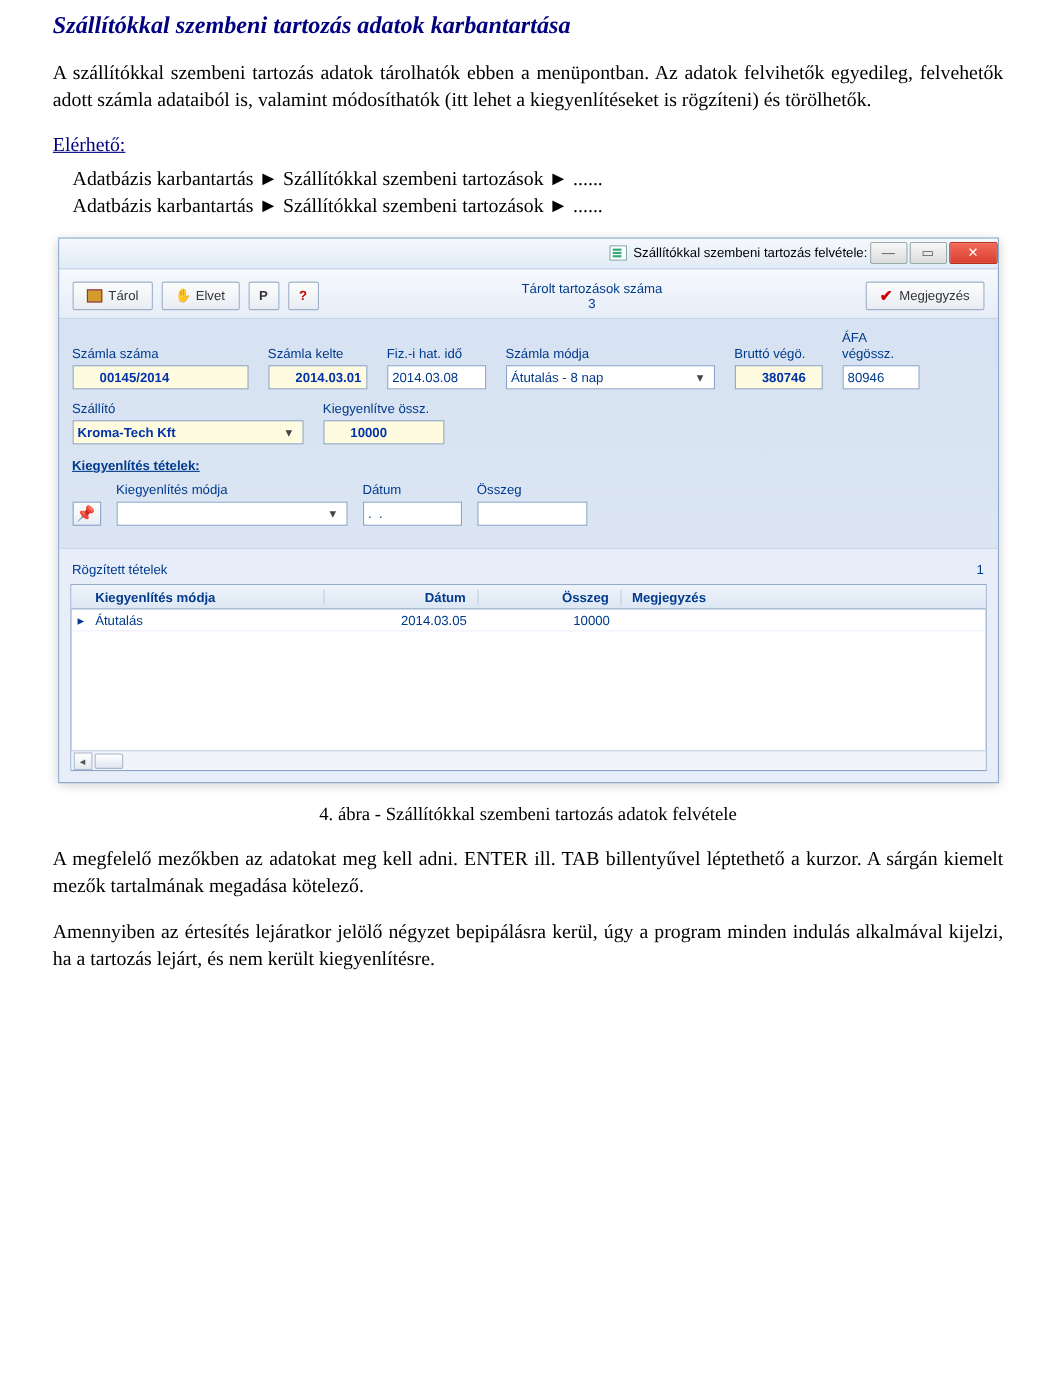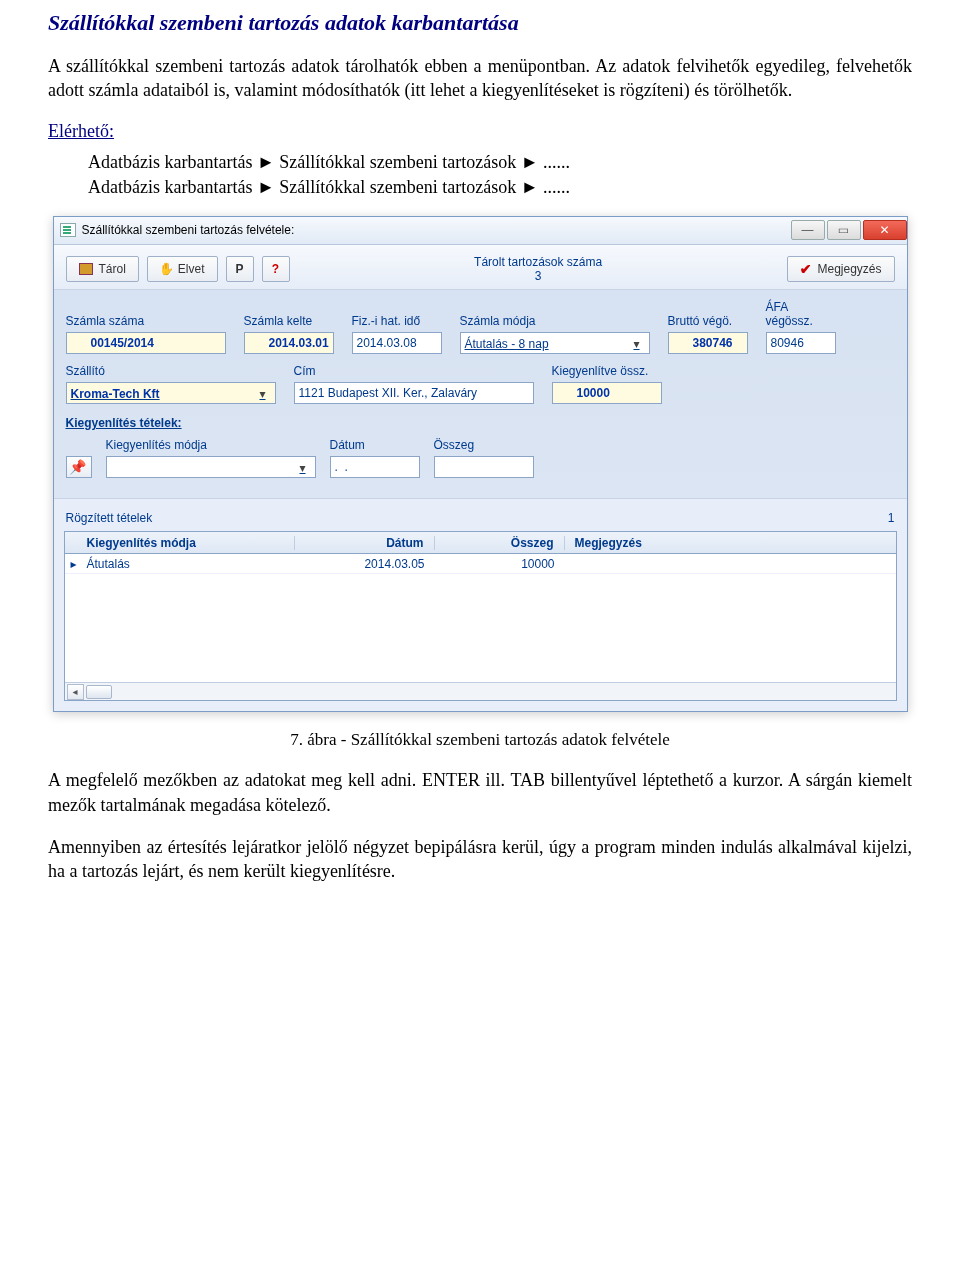--- a/index.html
+++ b/index.html
@@ -22,39 +22,39 @@
     text-align: justify;
     margin-bottom: 18px;
     line-height: 1.35;
   }
   .subhead {
     margin-bottom: 10px;
     text-decoration: underline;
     color: #000080;
   }
   .nav-line {
-    margin-left: 40px;
+    margin-left: 18px;
     margin-bottom: 4px;
   }
   .screenshot-wrap {
     margin: 18px auto;
   }
   .app-window {
     font-family: "Segoe UI", Tahoma, sans-serif;
     font-size: 12px;
     border: 1px solid #7a9cc6;
     background: #e7eefa;
     width: 855px;
     margin: 0 auto;
     box-shadow: 0 2px 10px rgba(0,0,0,.2);
   }
   .titlebar {
     display: flex;
     align-items: center;
-    justify-content: space-between;
+    justify-content: flex-end;
     height: 28px;
     background: linear-gradient(#f6f9fd,#e1eaf6);
     border-bottom: 1px solid #b8c8dc;
     padding: 0 0 0 6px;
   }
   .titlebar-left { display: flex; align-items: center; gap: 6px; }
   .app-icon {
     width: 16px; height: 14px; background: #fff; border: 1px solid #8aa;
     display: inline-block; position: relative;
   }
@@ -105,21 +105,21 @@
   }
   .row { display:flex; gap:18px; margin-bottom:10px; align-items:flex-end; }
   .field { display:flex; flex-direction:column; }
   .field label { color:#003a8c; font-size:12px; margin-bottom:4px; }
   .field input, .field .combo {
     height: 22px; border:1px solid #8aa5c8; background:#fff;
     font-size:12px; padding:2px 4px; color:#003a8c;
   }
   .field input.hl { background:#fffbe0; color:#0033aa; font-weight:bold;padding-left:24px; }
   .combo {
-    display:flex; align-items:flex-end; justify-content:space-between;text-decoration:underline;
+    display:flex; align-items:center; justify-content:space-between;
   }
   .combo .arr {
     width:16px; display:flex; align-items:center; justify-content:center;
     color:#444;
   }
   .checkbox-block {
     display:flex; align-items:flex-start; gap:6px; color:#003a8c; font-size:12px;
     font-weight:bold; white-space:normal; width:160px;
   }
   .checkbox-block .nb { font-weight:normal; }
@@ -259,24 +259,20 @@
       </div>
 
       <div class="row">
         <div class="field" style="width:210px">
           <label>Szállító</label>
           <div class="combo hl" style="background:#fffbe0;">
             <span style="font-weight:bold;color:#0033aa">Kroma-Tech Kft</span>
             <span class="arr">▾</span>
           </div>
         </div>
-        <div class="field" style="width:240px">
-          <label>Cím</label>
-          <input value="1121 Budapest XII. Ker., Zalaváry" style="">
-        </div>
         <div class="field" style="width:110px">
           <label>Kiegyenlítve össz.</label>
           <input class="hl" value="10000" style="">
         </div>
       </div>
 
       <div class="section-title">Kiegyenlítés tételek:</div>
 
       <div class="detail-row">
         <div class="icon-btn">
@@ -323,15 +319,15 @@
           </div>
         <div class="grid-hscroll">
           <div class="hbtn">◂</div>
           <div class="thumb"></div>
         </div>
       </div>
     </div>
   </div>
 </div>
 
-<div class="caption">7. ábra - Szállítókkal szembeni tartozás adatok felvétele</div>
+<div class="caption">4. ábra - Szállítókkal szembeni tartozás adatok felvétele</div>
 <p class="para">A megfelelő mezőkben az adatokat meg kell adni. ENTER ill. TAB billentyűvel léptethető a kurzor. A sárgán kiemelt mezők tartalmának megadása kötelező.</p>
 <p class="para">Amennyiben az értesítés lejáratkor jelölő négyzet bepipálásra kerül, úgy a program minden indulás alkalmával kijelzi, ha a tartozás lejárt, és nem került kiegyenlítésre.</p>
 
 </body></html>

